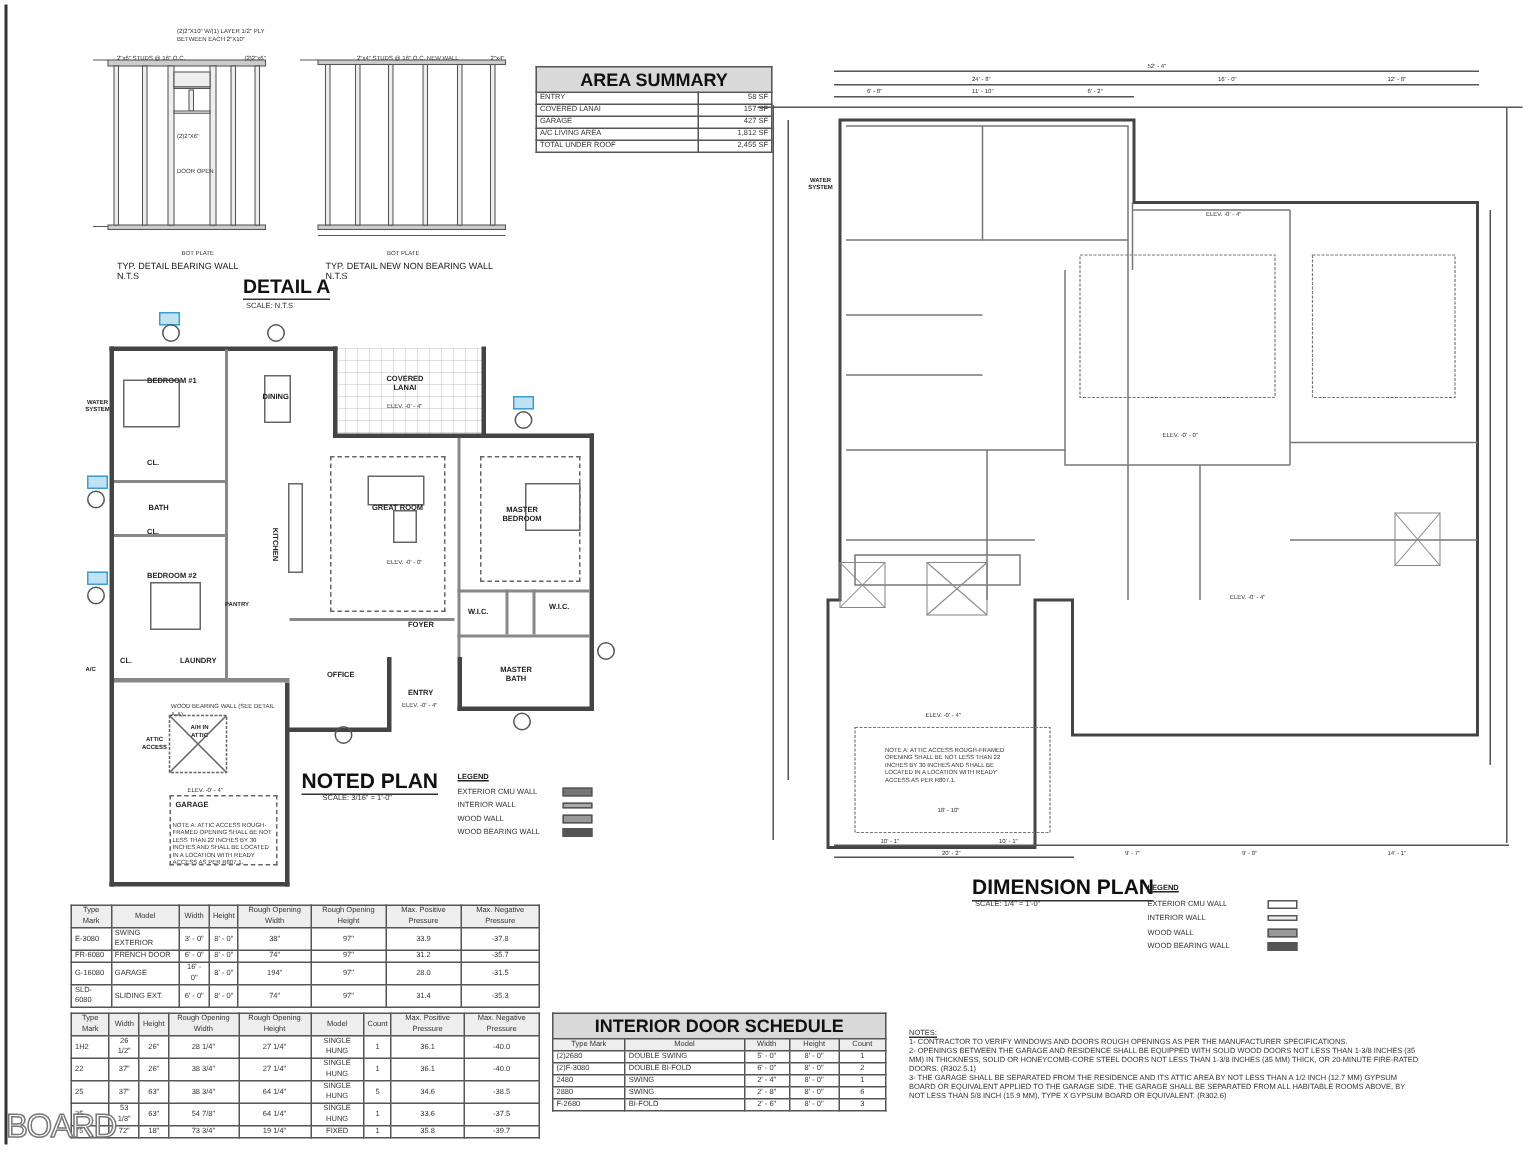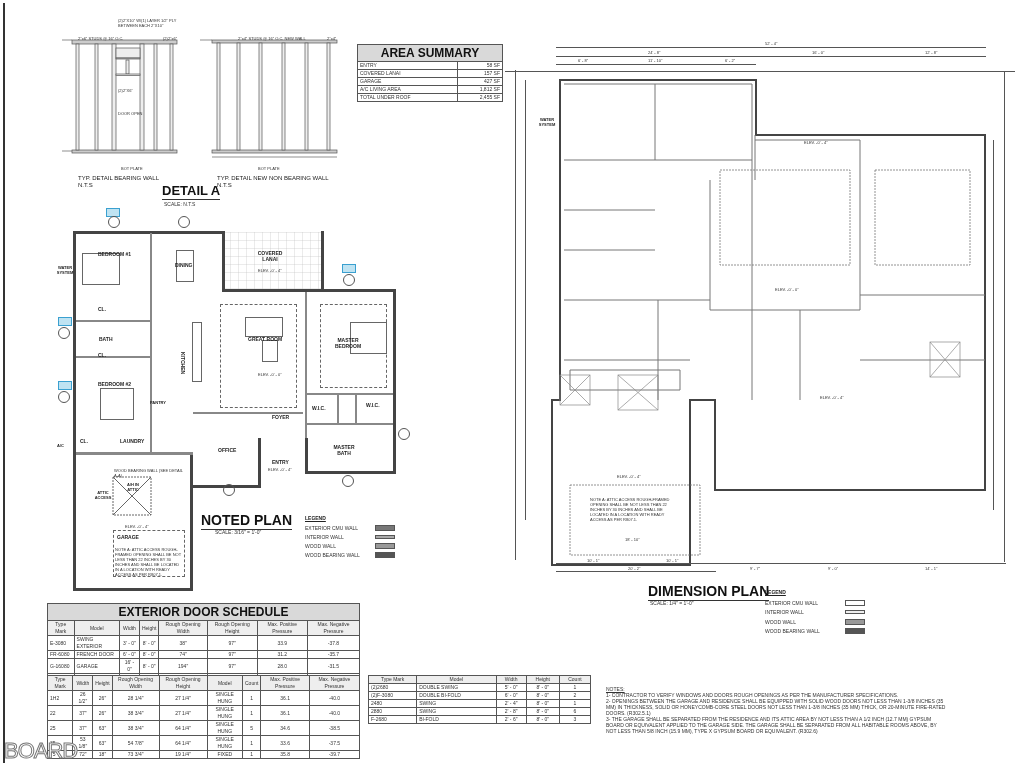--- a/index.html
+++ b/index.html
@@ -87,21 +87,21 @@
     <div>N.T.S</div>
   </div>
   <div class="abs" style="left:217px;top:175px;font-size:6px;line-height:7px">
     <div>TYP. DETAIL NEW NON BEARING WALL</div>
     <div>N.T.S</div>
   </div>
   <div class="title" style="left:162px;top:183px;font-size:13px">DETAIL A</div>
   <div class="scale" style="left:164px;top:201px">SCALE: N.T.S</div>
 </div>
 
-<table class="sched area" style="left:357px;top:44px;width:146px">
+<table class="sched area" style="left:357px;top:44px;width:158px">
   <caption>AREA SUMMARY</caption>
   <tbody>
     <tr>
         <td class="l">ENTRY</td>
         <td class="r">58 SF</td>
       </tr>
     <tr>
         <td class="l">COVERED LANAI</td>
         <td class="r">157 SF</td>
       </tr>
@@ -327,21 +327,20 @@
       <span>WOOD WALL</span>
       <span class="sw" style="background:#999"></span>
     </div>
   <div class="legend-row" style="left:765px;top:628px;width:100px;justify-content:space-between">
       <span>WOOD BEARING WALL</span>
       <span class="sw" style="background:#555"></span>
     </div>
 </div>
 
 <table class="sched" style="left:47px;top:603px;width:313px">
-  <caption>EXTERIOR DOOR SCHEDULE</caption>
   <thead>
       <tr>
     <th>Type Mark</th>
     <th>Model</th>
     <th>Width</th>
     <th>Height</th>
     <th>Rough Opening Width</th>
     <th>Rough Opening Height</th>
     <th>Max. Positive Pressure</th>
     <th>Max. Negative Pressure</th>
@@ -458,20 +457,21 @@
         <td>19 1/4"</td>
         <td>FIXED</td>
         <td>1</td>
         <td>35.8</td>
         <td>-39.7</td>
       </tr>
   </tbody>
 </table>
 
 <table class="sched" style="left:368px;top:675px;width:223px">
+  <caption>INTERIOR DOOR SCHEDULE</caption>
   <thead>
       <tr>
     <th>Type Mark</th>
     <th>Model</th>
     <th>Width</th>
     <th>Height</th>
     <th>Count</th>
   </tr>
     </thead>
   <tbody>

